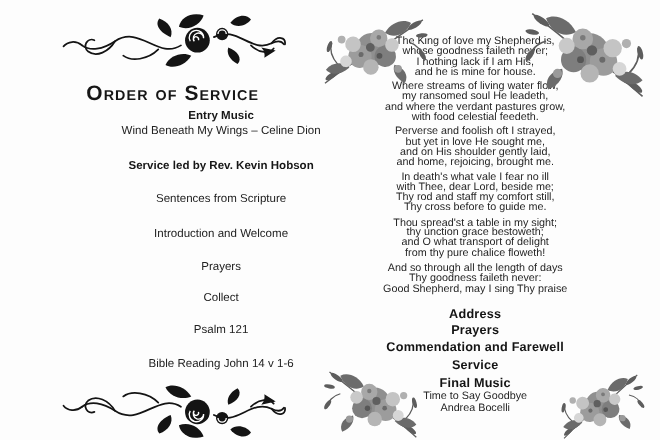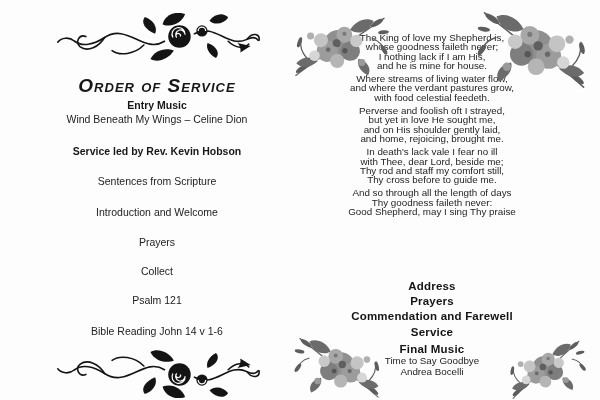--- a/index.html
+++ b/index.html
@@ -12,25 +12,25 @@
   .page{position:absolute;top:0;height:400px}
   .page-left{left:0;width:314px}
   .page-right{left:300px;width:264px}
 
   
   .flourish{position:absolute;left:54px;width:206px;height:49px}
   .flourish.top{top:13px}
   .flourish.bottom{top:349px;transform:scaleY(-1)}
   .title{
     position:absolute;top:62px;left:0;width:314px;text-align:center;
-    font-size:19px;font-weight:700;font-variant:small-caps;letter-spacing:1px;color:#161616;font-style:italic;
+    font-size:19px;font-weight:700;font-variant:small-caps;letter-spacing:1px;color:#161616;
   }
   .l-item{
     position:absolute;left:0;width:314px;text-align:center;
-    font-size:10.5px;line-height:12px;color:#222;
+    font-size:10.5px;line-height:12px;color:#222;padding-left:44px;
   }
   .l-item.b{font-weight:700;color:#171717}
 
   
   .r-center{position:absolute;left:0;width:264px;text-align:center}
   .hymn-heading{top:23px;font-size:12.5px;font-weight:700;color:#141414}
   .verses{top:33px}
   .verse{margin:0 0 4px 0;font-size:9.8px;line-height:9.3px;color:#242424}
   .c-item{font-size:11.5px;font-weight:700;letter-spacing:.2px;color:#141414}
   .c-sub{font-size:9.8px;color:#242424}
@@ -138,34 +138,41 @@
 
   <div class="r-center verses">
     <div class="verse">
       <div>The King of love my Shepherd is,</div>
       <div>whose goodness faileth never;</div>
       <div>I nothing lack if I am His,</div>
       <div>and he is mine for house.</div>
     </div>
     <div class="verse">
       <div>Where streams of living water flow,</div>
+      <div>my ransomed soul He leadeth,</div>
       <div>and where the verdant pastures grow,</div>
       <div>with food celestial feedeth.</div>
     </div>
     <div class="verse">
       <div>Perverse and foolish oft I strayed,</div>
       <div>but yet in love He sought me,</div>
       <div>and on His shoulder gently laid,</div>
       <div>and home, rejoicing, brought me.</div>
     </div>
     <div class="verse">
-      <div>In death's lack vale I fear no ill</div>
+      <div>In death's what vale I fear no ill</div>
       <div>with Thee, dear Lord, beside me;</div>
       <div>Thy rod and staff my comfort still,</div>
       <div>Thy cross before to guide me.</div>
+    </div>
+    <div class="verse">
+      <div>Thou spread'st a table in my sight;</div>
+      <div>thy unction grace bestoweth;</div>
+      <div>and O what transport of delight</div>
+      <div>from thy pure chalice floweth!</div>
     </div>
     <div class="verse">
       <div>And so through all the length of days</div>
       <div>Thy goodness faileth never:</div>
       <div>Good Shepherd, may I sing Thy praise</div>
     </div>
   </div>
 
   <div class="r-center c-item" style="top:280px">Address</div>
   <div class="r-center c-item" style="top:295px">Prayers</div>

